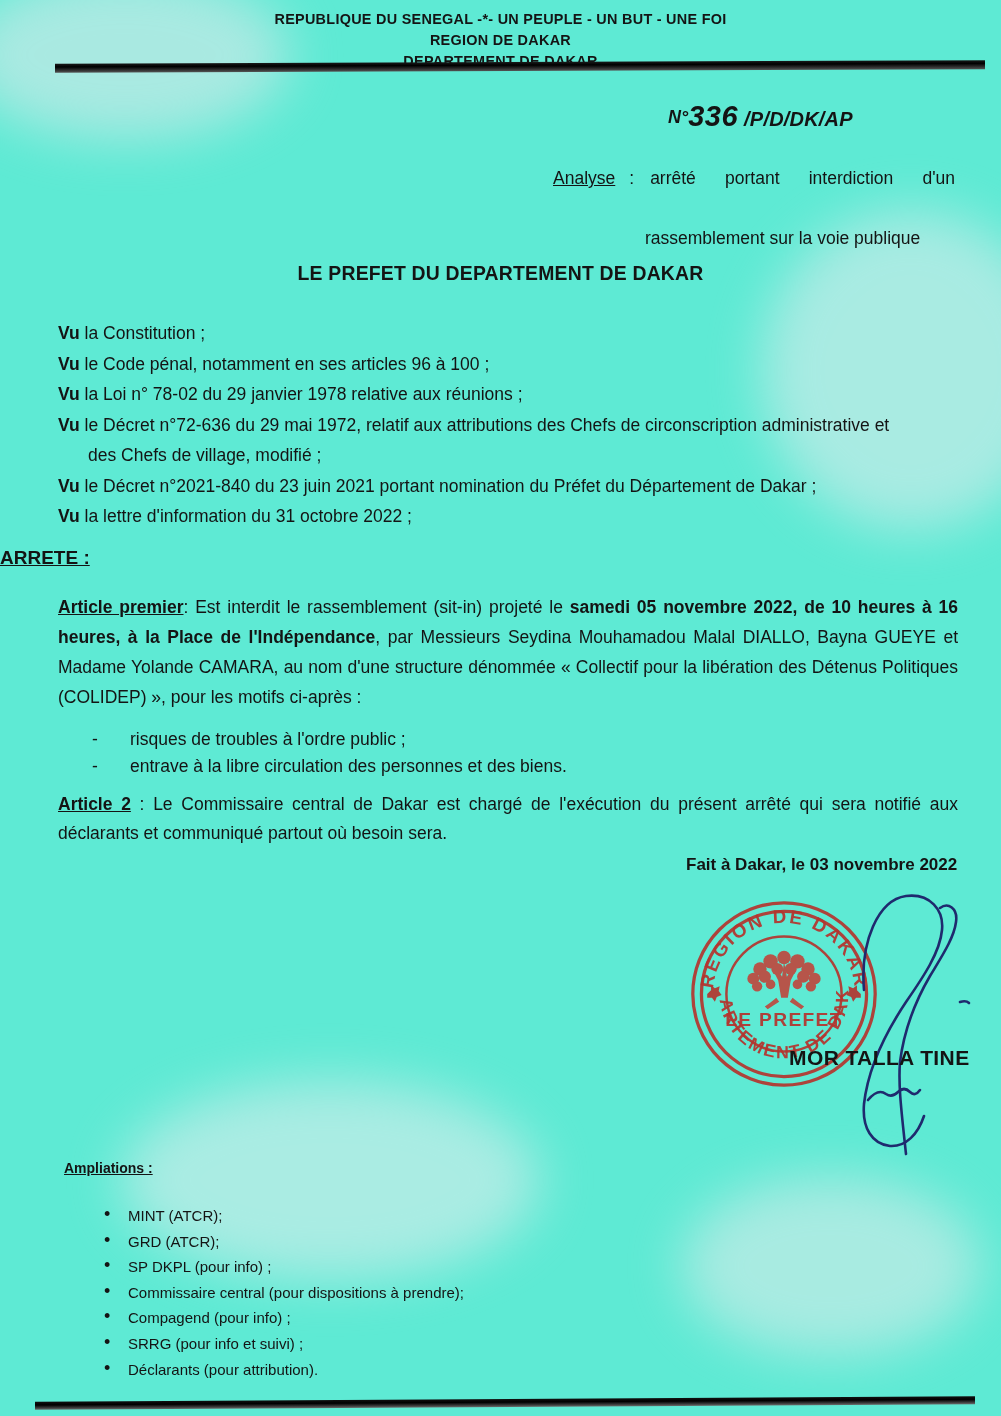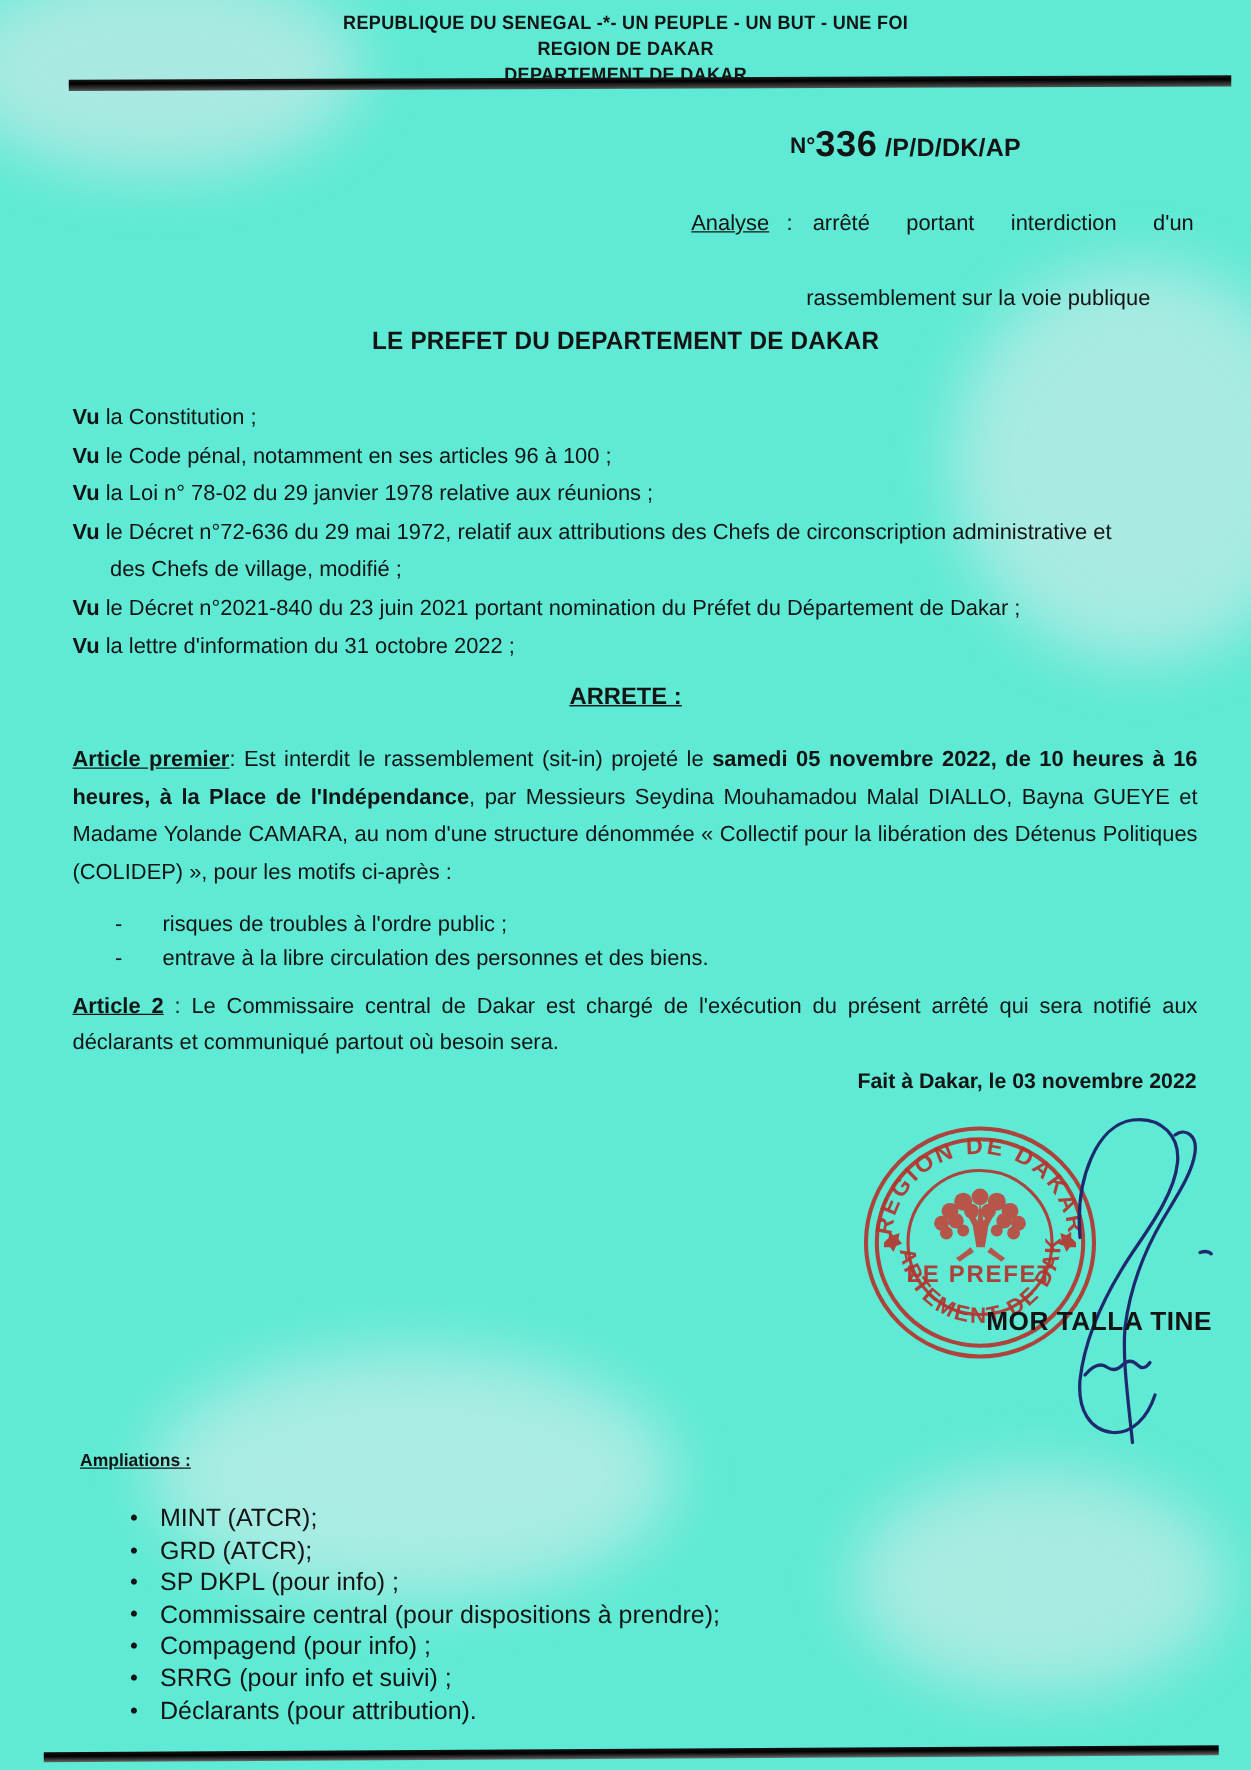--- a/index.html
+++ b/index.html
@@ -52,22 +52,23 @@
     width: 930px;
     top: 62px;
     height: 9px;
     background: linear-gradient(180deg,#1a1a1a 0%, #000 35%, #2c2c2c 70%, #555 100%);
     transform: rotate(-0.22deg);
   }
 
   
   .refno {
     position: absolute;
-    left: 632px;
+    left: 668px;
     top: 100px;
+    font-style: italic;
     font-weight: bold;
     white-space: nowrap;
     text-align: right;
   }
   .refno .n-small { font-size: 18px; vertical-align: 3px; }
   .refno .n-big   { font-size: 29px; letter-spacing: .5px; }
   .refno .n-suffix{ font-size: 20px; letter-spacing: .2px; margin-left: 6px; }
 
   
   .analyse {
@@ -108,24 +109,22 @@
   }
   .visa { white-space: nowrap; }
   .visa b { font-weight: bold; }
   .visa-cont { margin-left: 30px; }
 
   
   .arrete {
     position: absolute;
     left: 0; right: 0;
     top: 547px;
-    text-align: center;
     font-size: 19px;
     font-weight: bold;
-    text-decoration: underline;
   }
   .arrete span { text-decoration: underline; }
 
   
   .art1 {
     position: absolute;
     left: 58px;
     top: 592px;
     width: 900px;
     font-size: 17.5px;
@@ -202,21 +201,21 @@
     top: 1160px;
     font-size: 14px;
     font-weight: bold;
     text-decoration: underline;
   }
   .ampl-list {
     position: absolute;
     left: 104px;
     top: 1203px;
     width: 700px;
-    font-size: 20px;
+    font-size: 15px;
     line-height: 25.6px;
     list-style: none;
     margin: 0;
     padding: 0;
   }
   .ampl-list li { position: relative; padding-left: 24px; }
   .ampl-list li::before {
     content: "\2022";
     position: absolute;
     left: 0;

